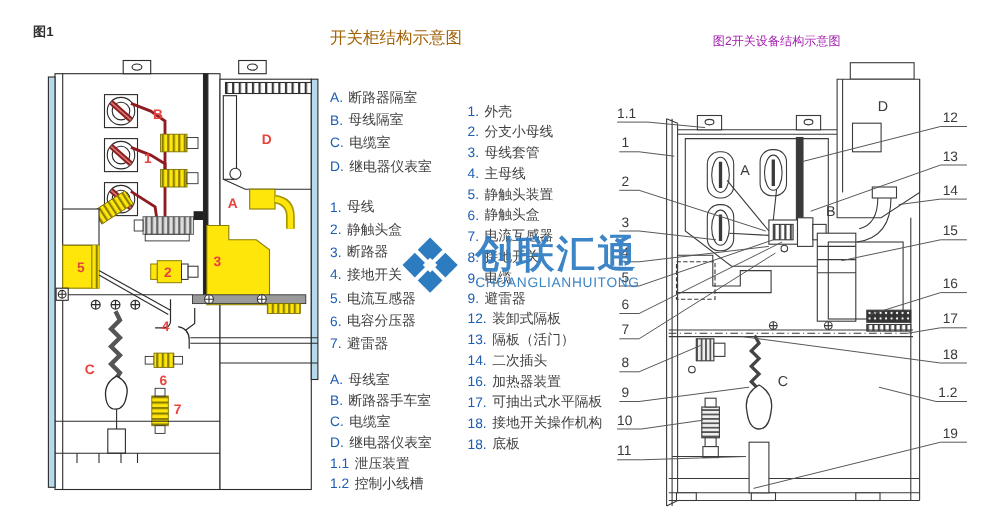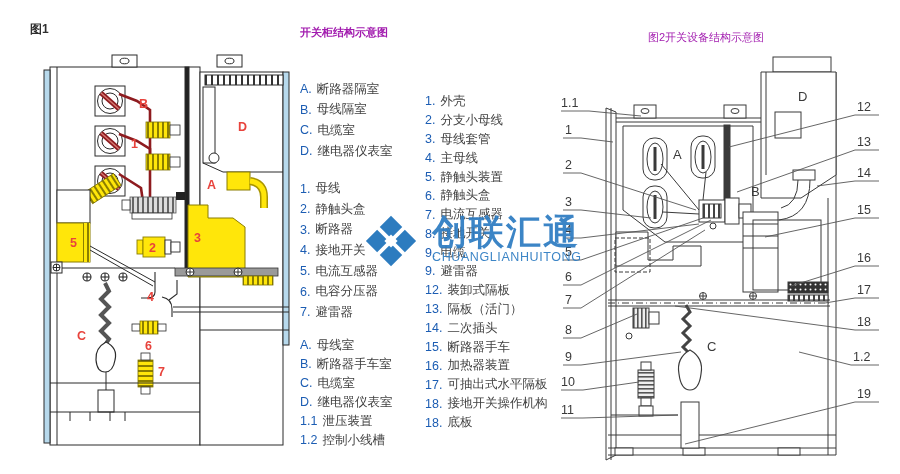--- a/index.html
+++ b/index.html
@@ -4,21 +4,21 @@
 <style>
   html,body{margin:0;padding:0;}
   body{
     width:900px;height:474px;position:relative;background:#ffffff;
     font-family:"Liberation Sans","DejaVu Sans",sans-serif;
     overflow:hidden;color:#3f3f3f;
   }
   .abs{position:absolute;}
   .fig-caption{font-size:12px;font-weight:bold;color:#2f2f2f;}
   .fig2-caption{font-size:11px;color:#a21caf;}
-  .legend-title{font-size:11px;font-weight:bold;color:#a21caf;}
+  .legend-title{font-size:15px;font-weight:normal;color:#a16207;}
   .legend-col{position:absolute;display:flex;flex-direction:column;}
   .lr{display:flex;align-items:center;font-size:12.5px;white-space:nowrap;}
   .col1 .lr{height:20.6px;}
   .col1 .g3 .lr{height:19px;}
   .col2 .lr{height:18.9px;}
   .lm{color:#1c5db3;margin-right:5px;}
   .lt{color:#3f3f3f;}
   .gap1{height:17px;}
   .gap2{height:13px;}
   .watermark{
@@ -351,24 +351,20 @@
     </div>
   <div class="lr">
       <span class="lm">13.</span>
       <span class="lt">隔板（活门）</span>
     </div>
   <div class="lr">
       <span class="lm">14.</span>
       <span class="lt">二次插头</span>
     </div>
   <div class="lr">
-      <span class="lm">15.</span>
-      <span class="lt">断路器手车</span>
-    </div>
-  <div class="lr">
       <span class="lm">16.</span>
       <span class="lt">加热器装置</span>
     </div>
   <div class="lr">
       <span class="lm">17.</span>
       <span class="lt">可抽出式水平隔板</span>
     </div>
   <div class="lr">
       <span class="lm">18.</span>
       <span class="lt">接地开关操作机构</span>

